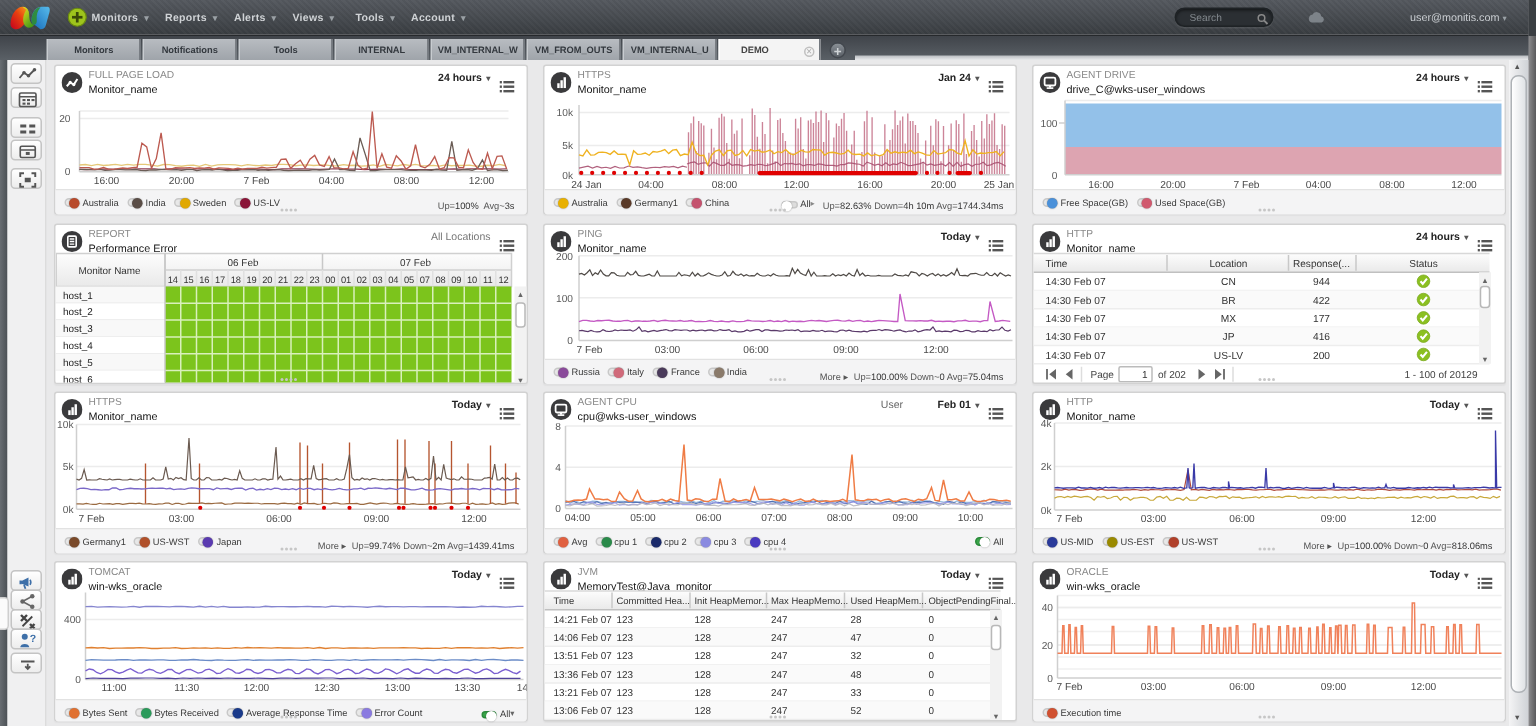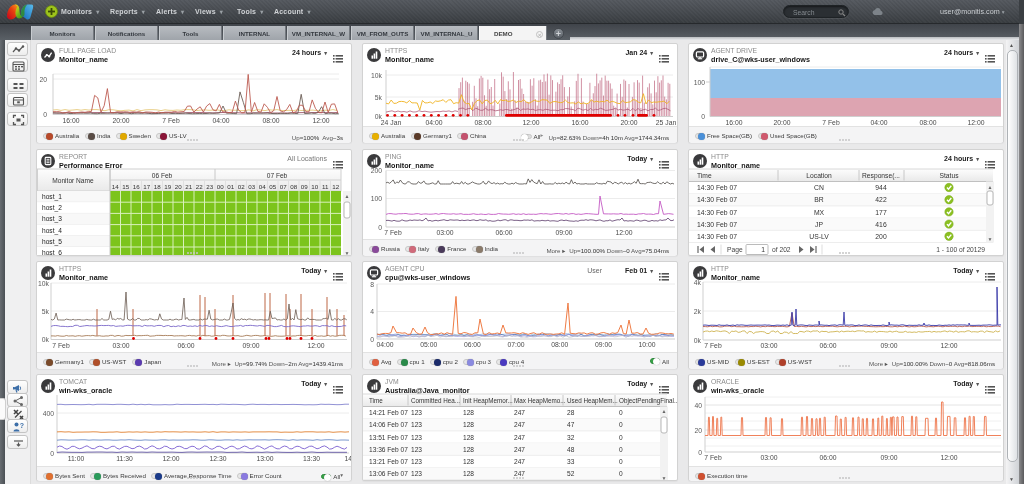--- a/index.html
+++ b/index.html
@@ -35,21 +35,21 @@
 
 #rsb{position:absolute;left:1006px;top:40px;width:13px;height:444px;background:linear-gradient(90deg,#f4f4f5,#cfd2d6)}
 #rsbthumb{position:absolute;left:1007px;top:50px;width:11px;height:412px;background:linear-gradient(90deg,#ffffff,#dfe2e5);
 border:1px solid #aeb2b6;border-radius:5px}
 #redge{position:absolute;left:1019px;top:0px;width:5px;height:484px;background:linear-gradient(90deg,#8c8c8e,#5a5a5c)}
 #redge2{position:absolute;left:1019px;top:0px;width:5px;height:24px;background:#3a3e42}
 .sarrow{position:absolute;left:1009px;font-size:5px;color:#555}
 
 .wg{position:absolute;background:#fff;border:1px solid #d2d2d2;border-radius:2px;box-shadow:0 1px 1px rgba(0,0,0,.04)}
 .wt1{position:absolute;left:22px;top:3px;font-size:6.8px;color:#8a8a8a}
-.wt2{position:absolute;left:22px;top:10.5px;font-size:7.2px;font-weight:bold;color:#151515}
+.wt2{position:absolute;left:22px;top:10.5px;font-size:7.2px;font-weight:normal;color:#151515}
 .wdate{position:absolute;right:24px;top:5px;font-size:7px;font-weight:bold;color:#222}
 .wdate .car{font-size:5.5px;color:#555;margin-left:3px}
 .wmenu{position:absolute;right:8px;top:5px}
 .wsvg{position:absolute;left:0;top:0}
 .wfoot{position:absolute;left:0;width:100%;background:#f4f4f5;border-top:1px solid #e2e2e2;
 border-radius:0 0 2px 2px;font-size:0;color:#444}
 .li{position:relative;display:inline-block;margin-left:5.5px;margin-top:4.5px;white-space:nowrap;font-size:6.2px}
 .tgl{display:inline-block;position:relative;width:10.5px;height:5.5px;border-radius:3.5px;vertical-align:middle;
 border:1px solid #c8c8c8;background:#eee}
 .knob{position:absolute;top:-1px;width:7px;height:7px;border-radius:4px;box-shadow:0 0 1px rgba(0,0,0,.4)}
@@ -946,21 +946,21 @@
       <div class="grip"><span></span><span></span><span></span><span></span></div>
 </div>
     <div class="wg" style="left:362px;top:374px;width:316px;height:107px">
 <svg width="14" height="14" style="position:absolute;left:4px;top:4px">
         <circle cx="7.0" cy="7.0" r="7" fill="#3a3a3c"></circle>
         <rect x="4.5" y="7.5" width="1.6" height="3.2" fill="#fff" fill-opacity="1.0"></rect>
         <rect x="6.6" y="5.5" width="1.6" height="5.2" fill="#fff" fill-opacity="1.0"></rect>
         <rect x="8.7" y="3.5" width="1.6" height="7.2" fill="#fff" fill-opacity="1.0"></rect>
       </svg>
 <div class="wt1">JVM</div>
-      <div class="wt2">Australia@Java_monitor</div>
+      <div class="wt2">MemoryTest@Java_monitor</div>
 <div class="wdate">Today<span class="car">▾</span></div>
       <div class="wmenu"><svg width="10" height="8" viewBox="0 0 10 8">
           <rect x="0.0" y="0.0" width="1.6" height="1.6" fill="#555" fill-opacity="1.0"></rect>
           <rect x="2.6" y="0.0" width="7.4" height="1.6" fill="#555" fill-opacity="1.0"></rect>
           <rect x="0.0" y="3.0" width="1.6" height="1.6" fill="#555" fill-opacity="1.0"></rect>
           <rect x="2.6" y="3.0" width="7.4" height="1.6" fill="#555" fill-opacity="1.0"></rect>
           <rect x="0.0" y="6.0" width="1.6" height="1.6" fill="#555" fill-opacity="1.0"></rect>
           <rect x="2.6" y="6.0" width="7.4" height="1.6" fill="#555" fill-opacity="1.0"></rect>
         </svg></div>
 <svg class="wsvg" width="314" height="105">

